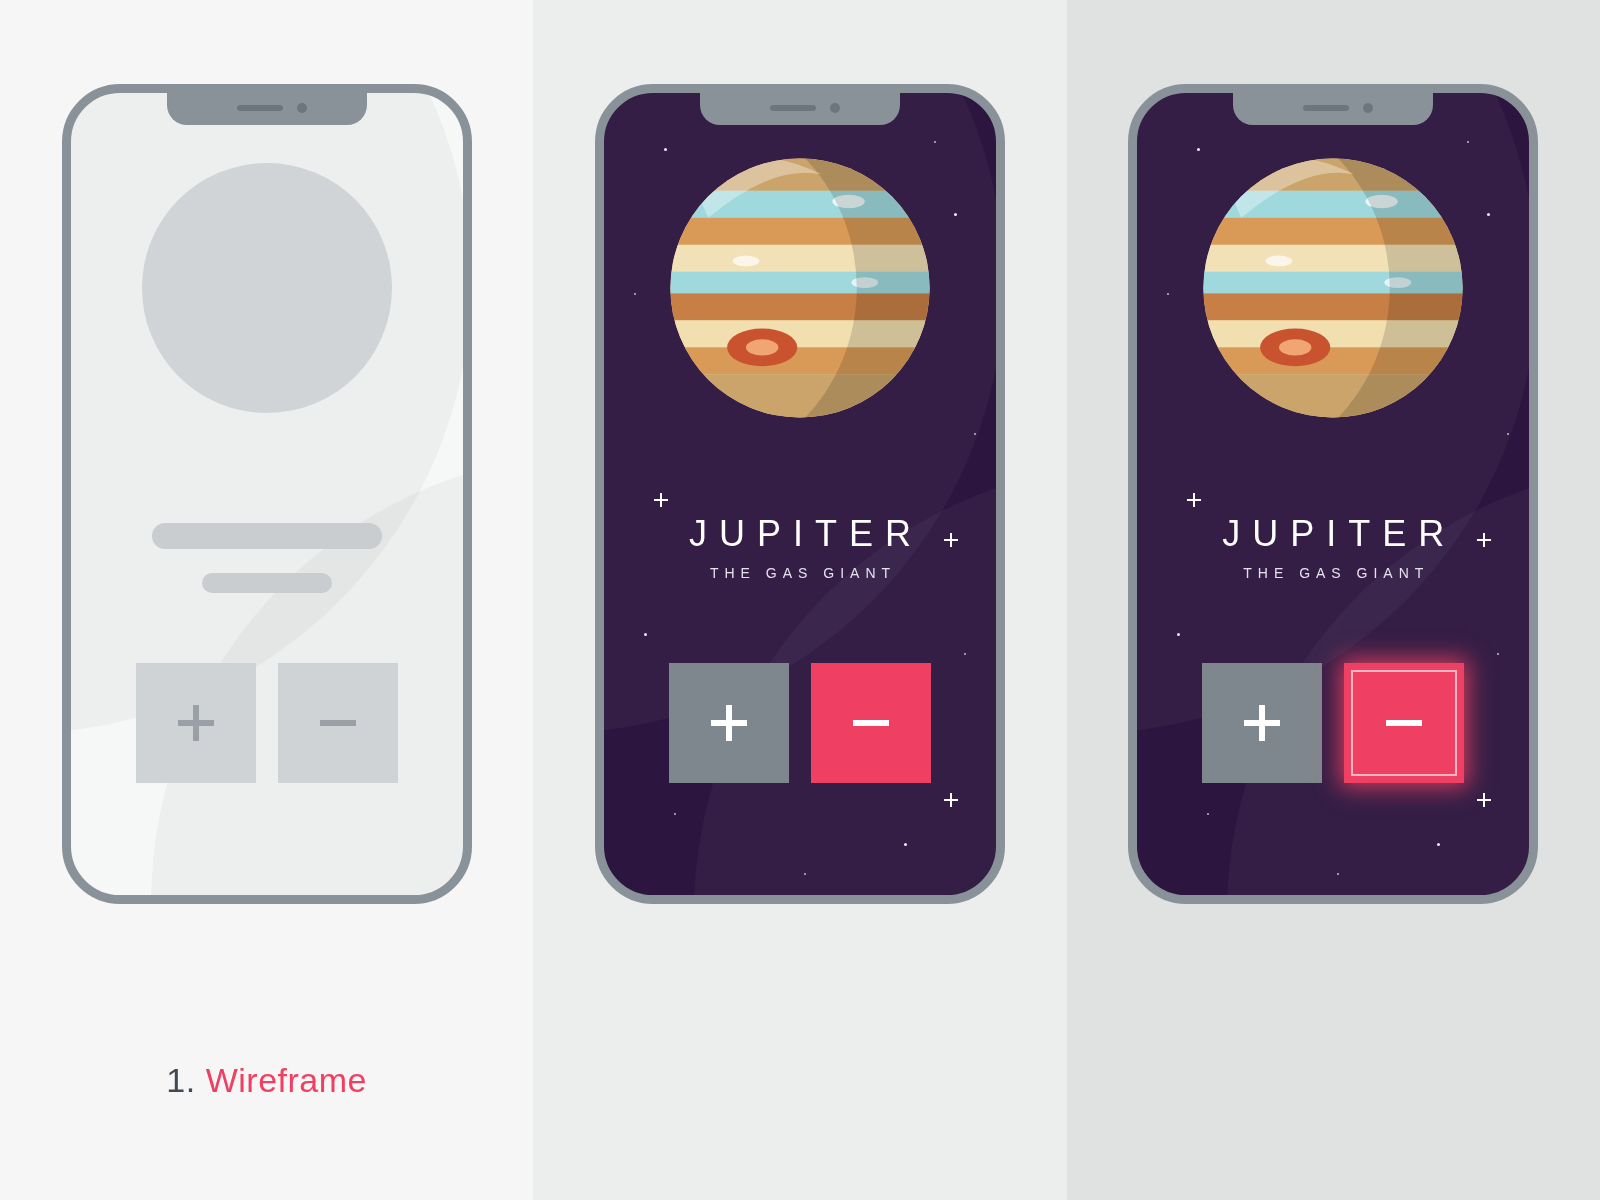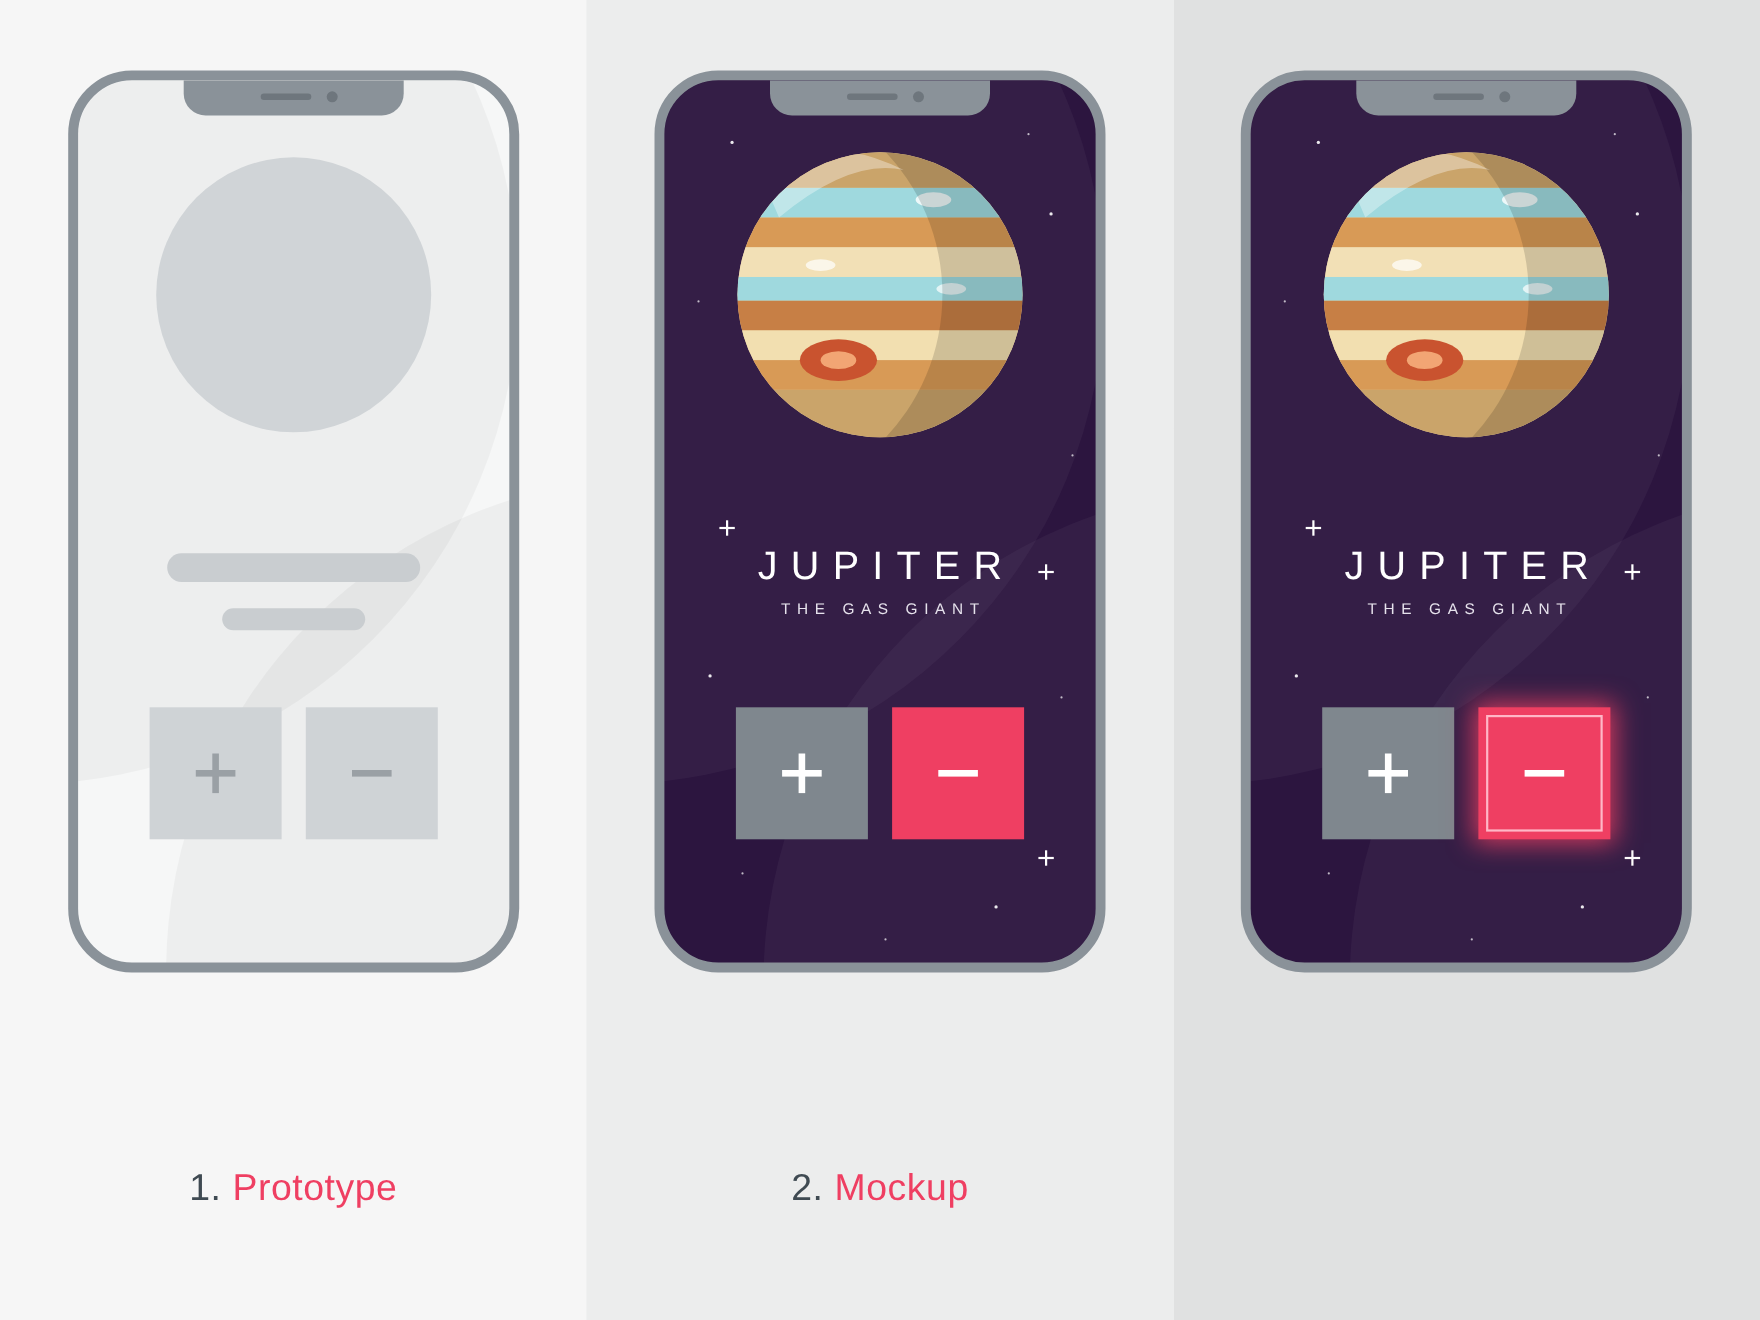--- a/index.html
+++ b/index.html
@@ -11,21 +11,21 @@
     overflow: hidden;
   }
   .panel {
     flex: 1;
     height: 100%;
     position: relative;
     display: flex;
     flex-direction: column;
     align-items: center;
     justify-content: flex-start;
-    padding-top: 64px;
+    padding-top: 84px;
   }
   .panel.p1 { background: #f6f6f6; }
   .panel.p2 { background: #eceded; }
   .panel.p3 { background: #e0e1e1; }
 
   .caption {
     position: absolute;
     bottom: 100px;
     width: 100%;
     text-align: center;
@@ -234,21 +234,21 @@
       </div>
       <div class="sqbtn gray">
         <svg width="44" height="44">
           <rect x="4" y="19" width="36" height="6" fill="#9aa0a5"></rect>
         </svg>
       </div>
     </div>
   </div>
   <div class="caption">
     <span class="num">1.</span>
-    <span class="label">Prototype</span>
+    <span class="label">Wireframe</span>
   </div>
 </div>
 
 <div class="panel p2">
   <div class="phone dark">
     <div class="notch"></div>
     <div class="space-blob1"></div>
     <div class="space-blob2"></div>
 
     <div class="star s1" style="top:55px; left:60px"></div>
@@ -301,24 +301,20 @@
           <rect x="21" y="6" width="6" height="36" fill="#ffffff"></rect>
           <rect x="6" y="21" width="36" height="6" fill="#ffffff"></rect>
         </svg>
       </div>
       <div class="sqbtn pink">
         <svg width="48" height="48">
           <rect x="6" y="21" width="36" height="6" fill="#ffffff"></rect>
         </svg>
       </div>
     </div>
-  </div>
-  <div class="caption">
-    <span class="num">2.</span>
-    <span class="label">Mockup</span>
   </div>
 </div>
 
 <div class="panel p3">
 
   <svg class="sideplanet left" viewBox="0 0 100 100">
     <defs>
         <clipPath id="spL">
           <circle cx="50" cy="50" r="48"></circle>
         </clipPath>

